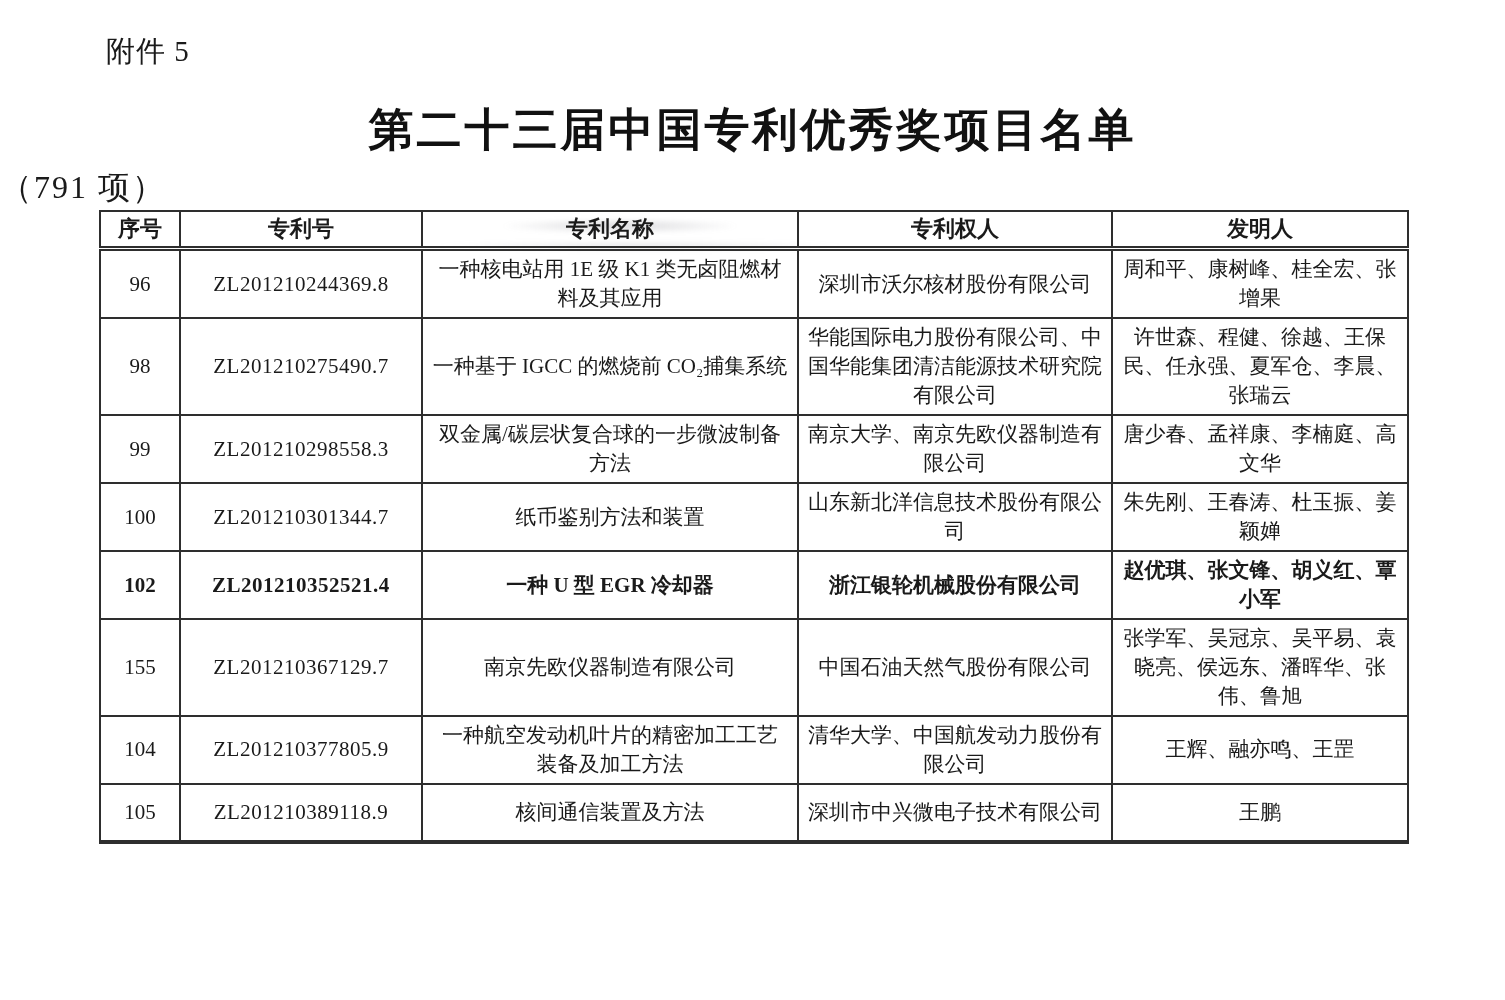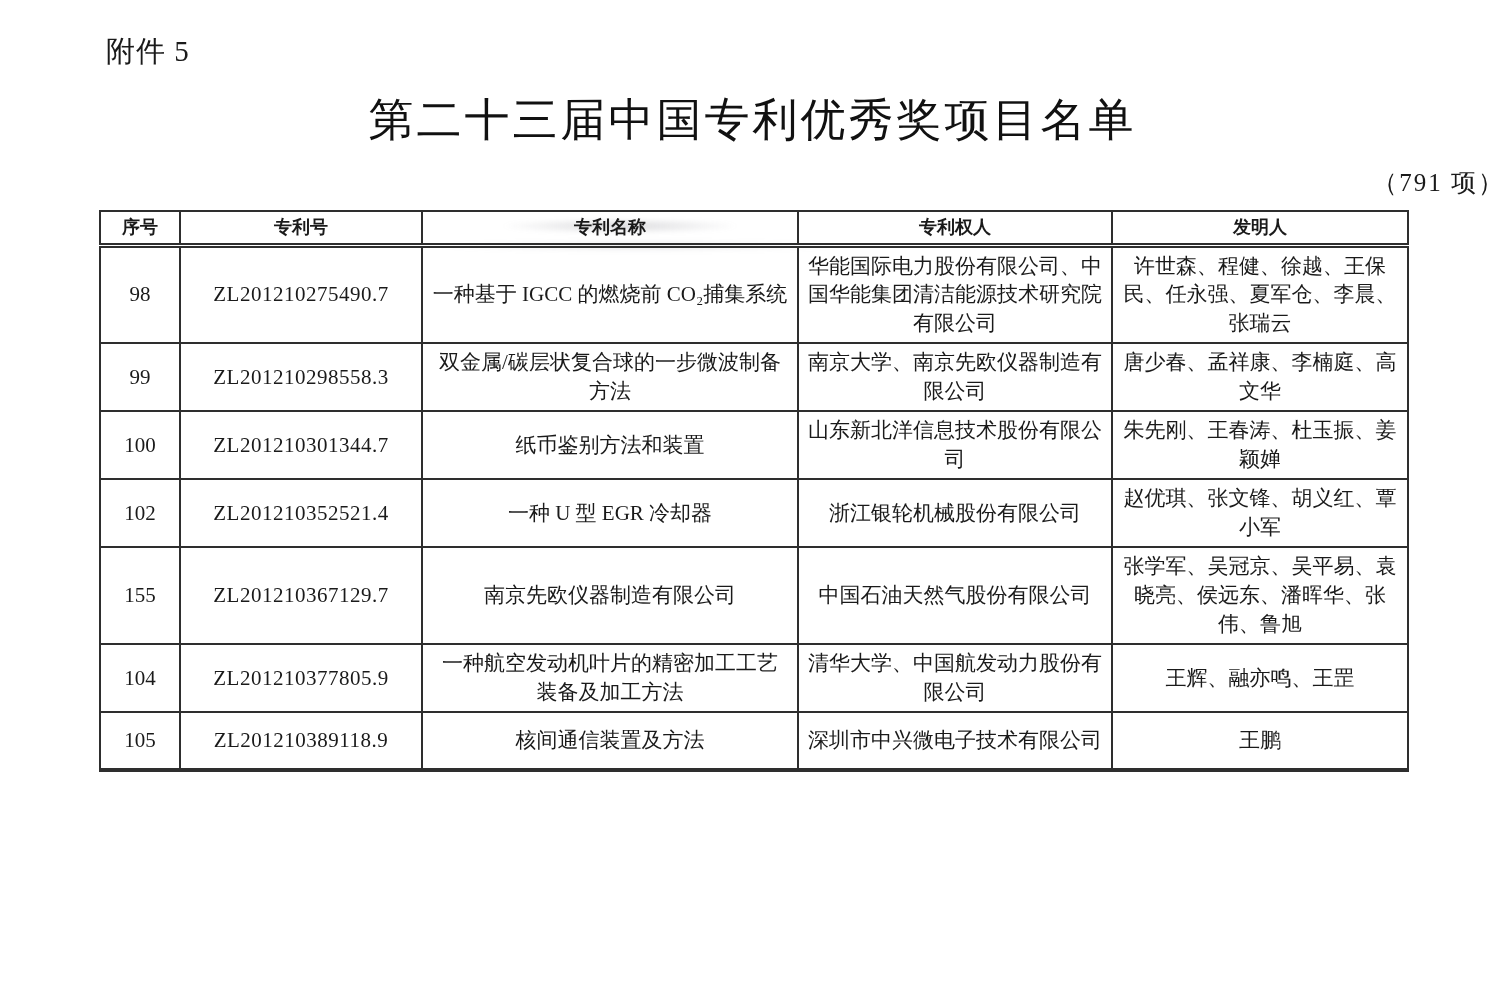--- a/index.html
+++ b/index.html
@@ -5,49 +5,49 @@
   * { margin: 0; padding: 0; box-sizing: border-box; }
   html, body { width: 1505px; height: 1000px; background: #ffffff; overflow: hidden; }
   body { font-family: "Liberation Serif", serif; color: #1a1a1a; position: relative; }
 
   .attachment-label {
     position: absolute; left: 106px; top: 32px;
     font-size: 29px; letter-spacing: 1px;
   }
 
   .doc-title {
-    position: absolute; left: 0; top: 90px; width: 100%;
-    text-align: center; font-size: 45px; font-weight: normal;
+    position: absolute; left: 0; top: 100px; width: 100%;
+    text-align: center; font-size: 45px; font-weight: bold;
     letter-spacing: 3px; color: #111;
   }
 
   .doc-subtitle {
     position: absolute; left: 0; top: 166px; width: 100%;
-    text-align: right; font-size: 25px; letter-spacing: 2px;
+    text-align: left; font-size: 32px; letter-spacing: 2px;
   }
 
   table.awards {
     position: absolute; left: 99px; top: 210px; width: 1308px;
     border-collapse: collapse; table-layout: fixed;
     font-size: 21px;
   }
   table.awards col.c-no       { width: 80px; }
   table.awards col.c-patentno { width: 242px; }
   table.awards col.c-name     { width: 376px; }
   table.awards col.c-patentee { width: 314px; }
   table.awards col.c-inv      { width: 296px; }
 
   table.awards th, table.awards td {
     border: 2px solid #2e2e2e;
     text-align: center; vertical-align: middle;
     padding: 4px 9px; line-height: 1.38;
     word-break: break-word;
   }
   table.awards thead th {
-    height: 34px; font-size: 18px; font-weight: bold;
+    height: 34px; font-size: 22px; font-weight: bold;
     border-bottom: 5px double #2e2e2e; padding: 2px 12px;
   }
   table.awards { border-bottom: 4px solid #2e2e2e; }
 
   table.awards td.cell-patent_no { letter-spacing: 0.5px; }
 
   tr.highlighted {
     outline: 8px solid #e6291c;
     outline-offset: 1px;
   }
@@ -86,20 +86,27 @@
   <thead>
     <tr id="header-row">
         <th>序号</th>
         <th>专利号</th>
         <th>专利名称</th>
         <th>专利权人</th>
         <th>发明人</th>
       </tr>
   </thead>
   <tbody id="table-body">
+      <tr style="height: 63px;">
+        <td class="cell-no">96</td>
+        <td class="cell-patent_no">ZL201210244369.8</td>
+        <td class="cell-name">一种核电站用 1E 级 K1 类无卤阻燃材料及其应用</td>
+        <td class="cell-patentee">深圳市沃尔核材股份有限公司</td>
+        <td class="cell-inventors">周和平、康树峰、桂全宏、张增果</td>
+      </tr>
       <tr style="height: 88px;">
         <td class="cell-no">98</td>
         <td class="cell-patent_no">ZL201210275490.7</td>
         <td class="cell-name">一种基于 IGCC 的燃烧前 CO₂捕集系统</td>
         <td class="cell-patentee">华能国际电力股份有限公司、中国华能集团清洁能源技术研究院有限公司</td>
         <td class="cell-inventors">许世森、程健、徐越、王保民、任永强、夏军仓、李晨、张瑞云</td>
       </tr>
       <tr style="height: 62px;">
         <td class="cell-no">99</td>
         <td class="cell-patent_no">ZL201210298558.3</td>
@@ -107,21 +114,21 @@
         <td class="cell-patentee">南京大学、南京先欧仪器制造有限公司</td>
         <td class="cell-inventors">唐少春、孟祥康、李楠庭、高文华</td>
       </tr>
       <tr style="height: 58px; margin-top: 20px;">
         <td class="cell-no">100</td>
         <td class="cell-patent_no">ZL201210301344.7</td>
         <td class="cell-name">纸币鉴别方法和装置</td>
         <td class="cell-patentee">山东新北洋信息技术股份有限公司</td>
         <td class="cell-inventors">朱先刚、王春涛、杜玉振、姜颖婵</td>
       </tr>
-      <tr style="height: 60px;">
+      <tr style="height: 60px; font-weight: bold;">
         <td class="cell-no">102</td>
         <td class="cell-patent_no">ZL201210352521.4</td>
         <td class="cell-name">一种 U 型 EGR 冷却器</td>
         <td class="cell-patentee">浙江银轮机械股份有限公司</td>
         <td class="cell-inventors">赵优琪、张文锋、胡义红、覃小军</td>
       </tr>
       <tr style="height: 86px;">
         <td class="cell-no">155</td>
         <td class="cell-patent_no">ZL201210367129.7</td>
         <td class="cell-name">南京先欧仪器制造有限公司</td>

